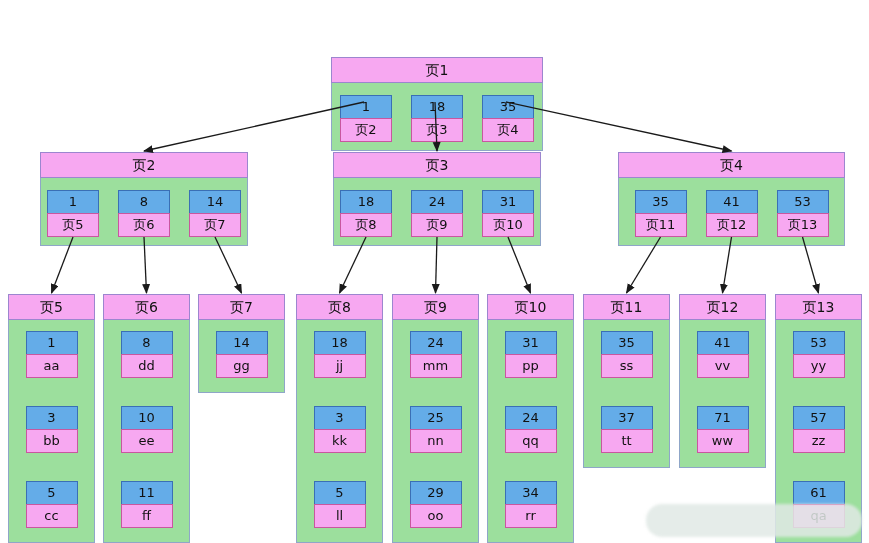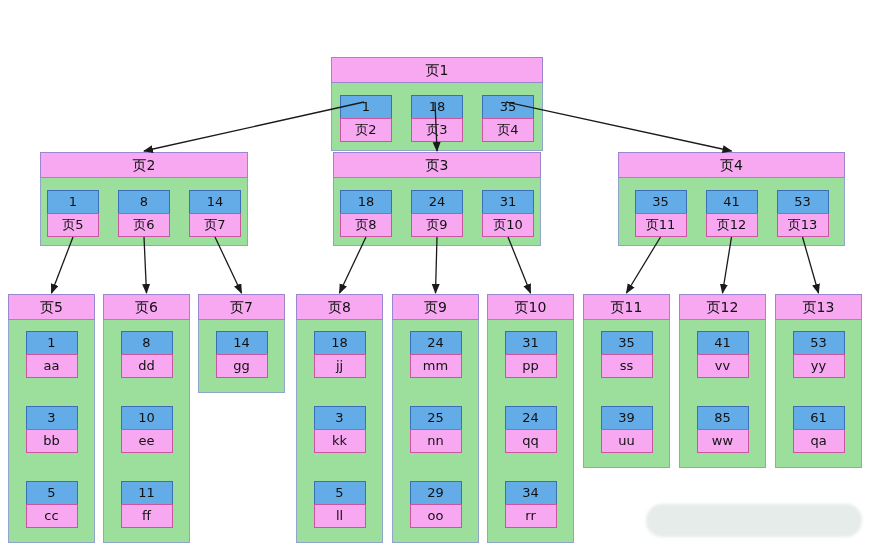--- a/index.html
+++ b/index.html
@@ -212,46 +212,50 @@
   </div>
 
   <div class="node" id="n11" style="left:583px;top:294px;width:87px;">
     <div class="hdr">页11</div>
     <div class="body col">
       <div class="entry">
         <div class="cell key">35</div>
         <div class="cell ptr">ss</div>
       </div>
       <div class="entry">
-        <div class="cell key">39</div>
-        <div class="cell ptr">uu</div>
+        <div class="cell key">37</div>
+        <div class="cell ptr">tt</div>
       </div>
     </div>
   </div>
 
   <div class="node" id="n12" style="left:679px;top:294px;width:87px;">
     <div class="hdr">页12</div>
     <div class="body col">
       <div class="entry">
         <div class="cell key">41</div>
         <div class="cell ptr">vv</div>
       </div>
       <div class="entry">
-        <div class="cell key">85</div>
+        <div class="cell key">71</div>
         <div class="cell ptr">ww</div>
       </div>
     </div>
   </div>
 
   <div class="node" id="n13" style="left:775px;top:294px;width:87px;">
     <div class="hdr">页13</div>
     <div class="body col">
       <div class="entry">
         <div class="cell key">53</div>
         <div class="cell ptr">yy</div>
+      </div>
+      <div class="entry">
+        <div class="cell key">57</div>
+        <div class="cell ptr">zz</div>
       </div>
       <div class="entry">
         <div class="cell key">61</div>
         <div class="cell ptr">qa</div>
       </div>
     </div>
   </div>
 
   <svg id="arrows" width="869" height="543">
     <defs>

